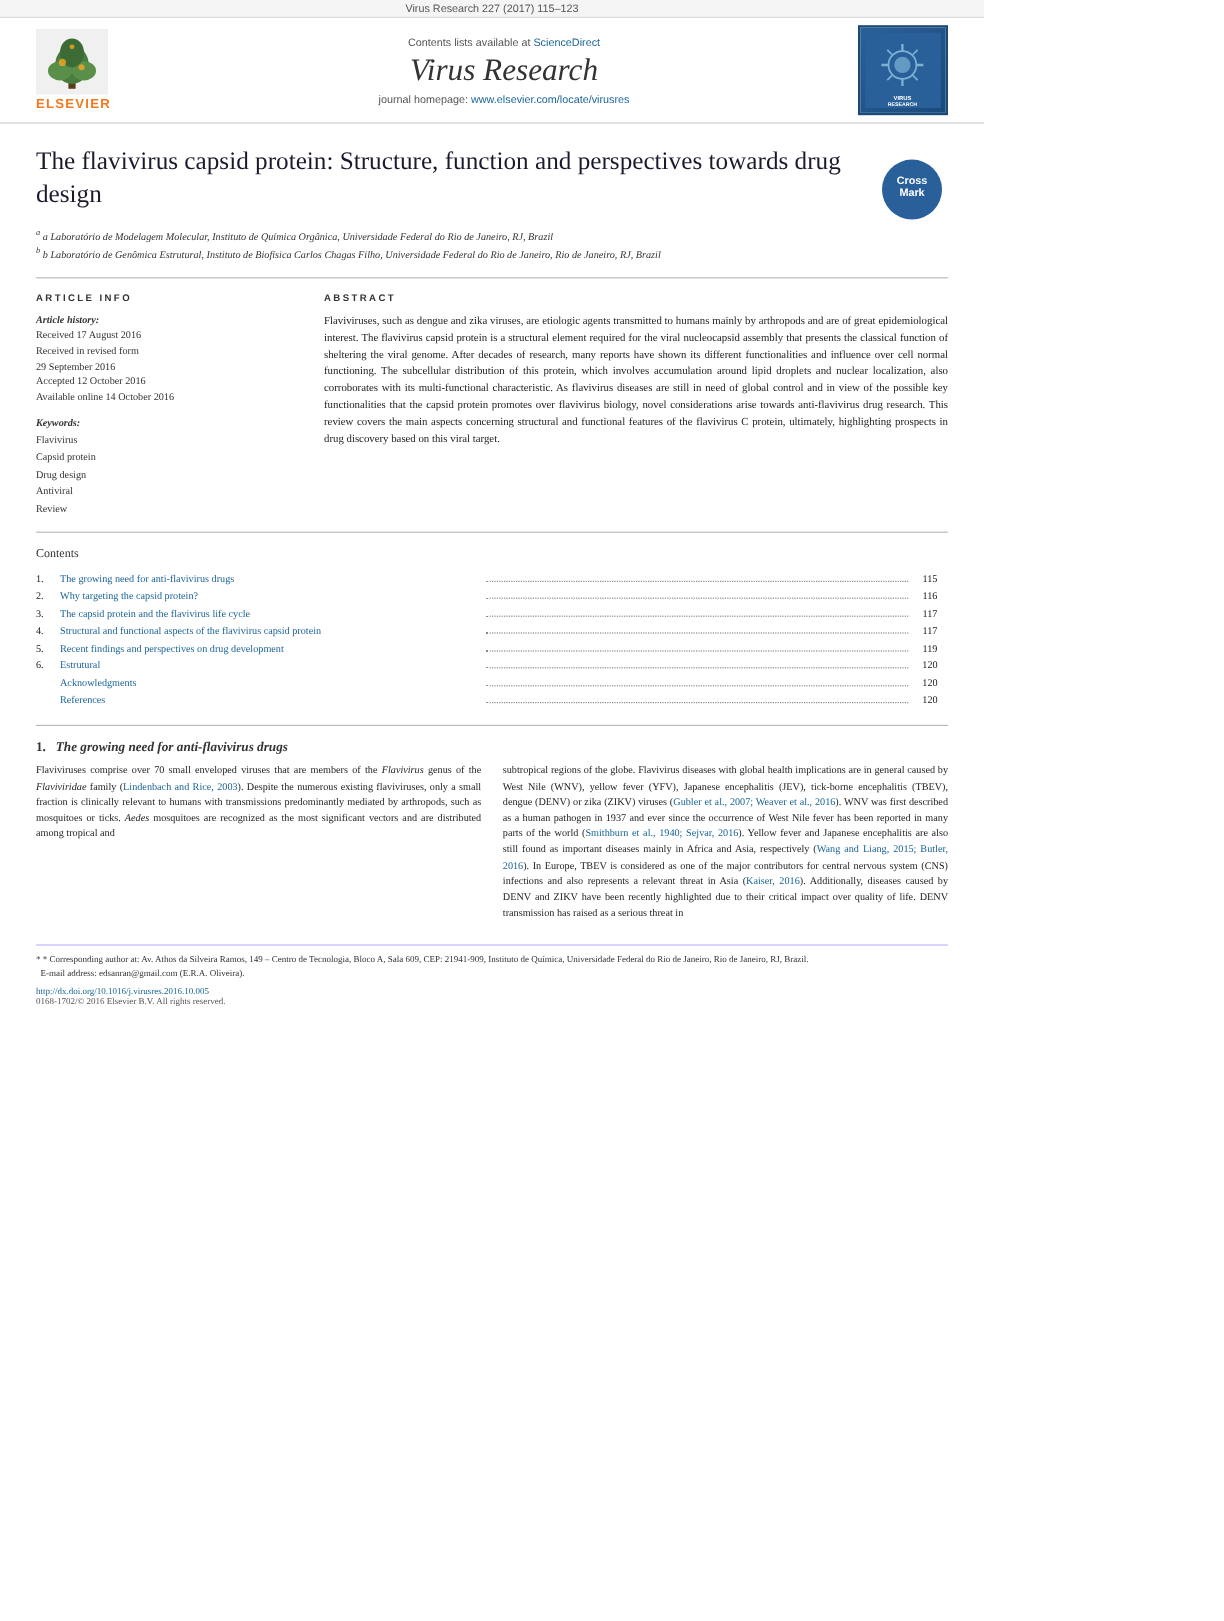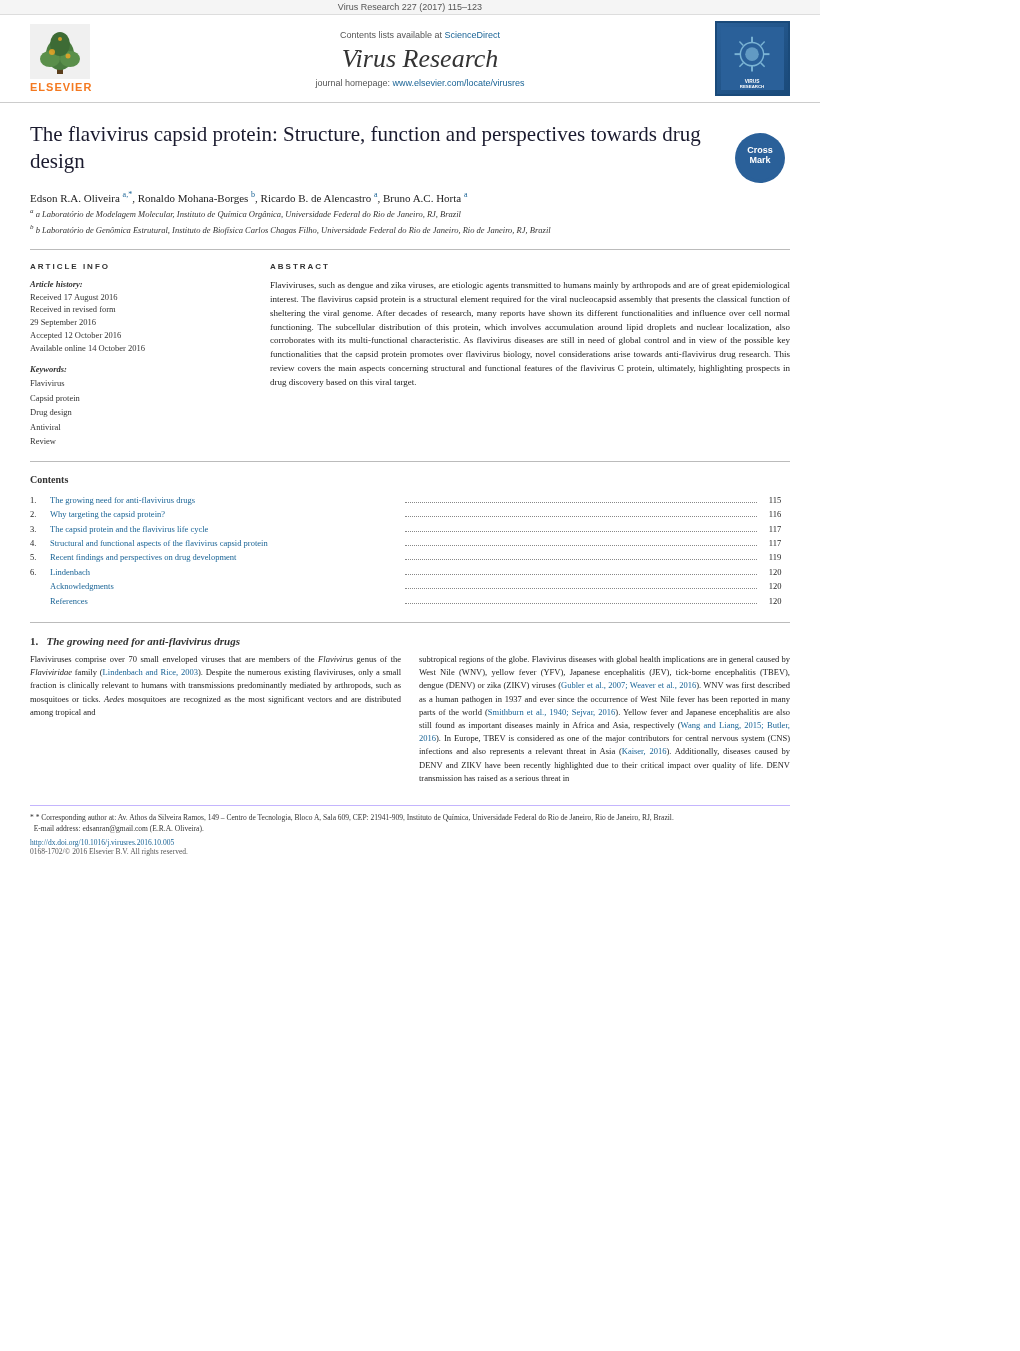--- a/index.html
+++ b/index.html
@@ -256,21 +256,21 @@
       margin-top: 6px;
     }
 
     
     .contents-section {
       margin-bottom: 14px;
     }
 
     .contents-title {
       font-size: 10px;
-      font-weight: bold;
+      font-weight: normal;
       color: #333;
       margin-bottom: 8px;
     }
 
     .toc-item {
       display: flex;
       align-items: baseline;
       font-size: 8.5px;
       color: #222;
       line-height: 1.7;
@@ -441,23 +441,20 @@
         <div class="crossmark-inner">
           <svg width="46" height="46" viewBox="0 0 46 46" xmlns="http://www.w3.org/2000/svg">
             <circle cx="23" cy="23" r="22" fill="#2a6099"></circle>
             <text x="23" y="18" font-size="9" fill="white" text-anchor="middle" font-family="Arial" font-weight="bold">Cross</text>
             <text x="23" y="28" font-size="9" fill="white" text-anchor="middle" font-family="Arial" font-weight="bold">Mark</text>
           </svg>
         </div>
       </div>
     </div>
 
-    <div class="authors-line">
-      Edson R.A. Oliveira <span class="author-sup">a,*</span>, Ronaldo Mohana-Borges <span class="author-sup">b</span>, Ricardo B. de Alencastro <span class="author-sup">a</span>, Bruno A.C. Horta <span class="author-sup">a</span>
-    </div>
 
     <div class="affiliation-line">
       <span class="affiliation-sup">a</span> <span>a Laboratório de Modelagem Molecular, Instituto de Química Orgânica, Universidade Federal do Rio de Janeiro, RJ, Brazil</span>
     </div>
     <div class="affiliation-line">
       <span class="affiliation-sup">b</span> <span>b Laboratório de Genômica Estrutural, Instituto de Biofísica Carlos Chagas Filho, Universidade Federal do Rio de Janeiro, Rio de Janeiro, RJ, Brazil</span>
     </div>
 
     <hr class="divider">
 
@@ -517,21 +514,21 @@
         <span class="toc-page">117</span>
       </div>
       <div class="toc-item">
         <span class="toc-num">5.</span>
         <span class="toc-text">Recent findings and perspectives on drug development</span>
         <span class="toc-dots"></span>
         <span class="toc-page">119</span>
       </div>
       <div class="toc-item">
         <span class="toc-num">6.</span>
-        <span class="toc-text">Lindenbach</span>
+        <span class="toc-text">Estrutural</span>
         <span class="toc-dots"></span>
         <span class="toc-page">120</span>
       </div>
       <div class="toc-item toc-indent">
         <span class="toc-text">Acknowledgments</span>
         <span class="toc-dots"></span>
         <span class="toc-page">120</span>
       </div>
       <div class="toc-item toc-indent">
         <span class="toc-text">References</span>

